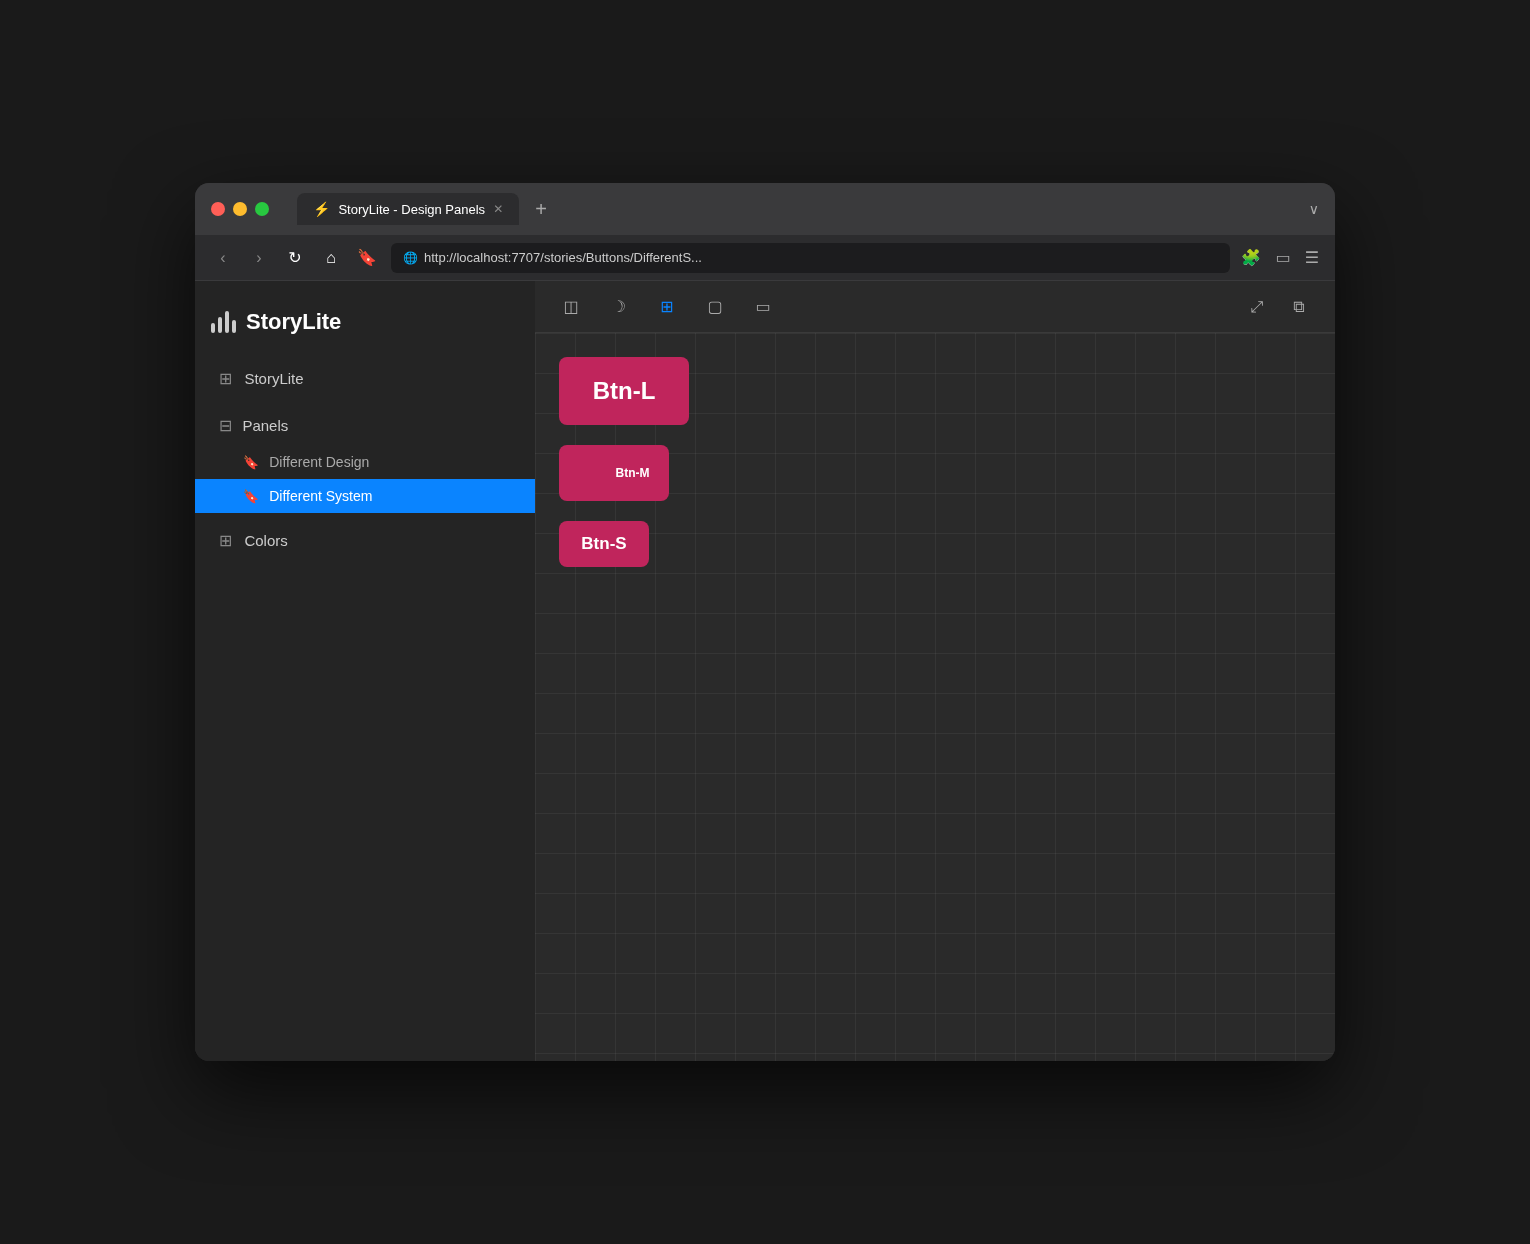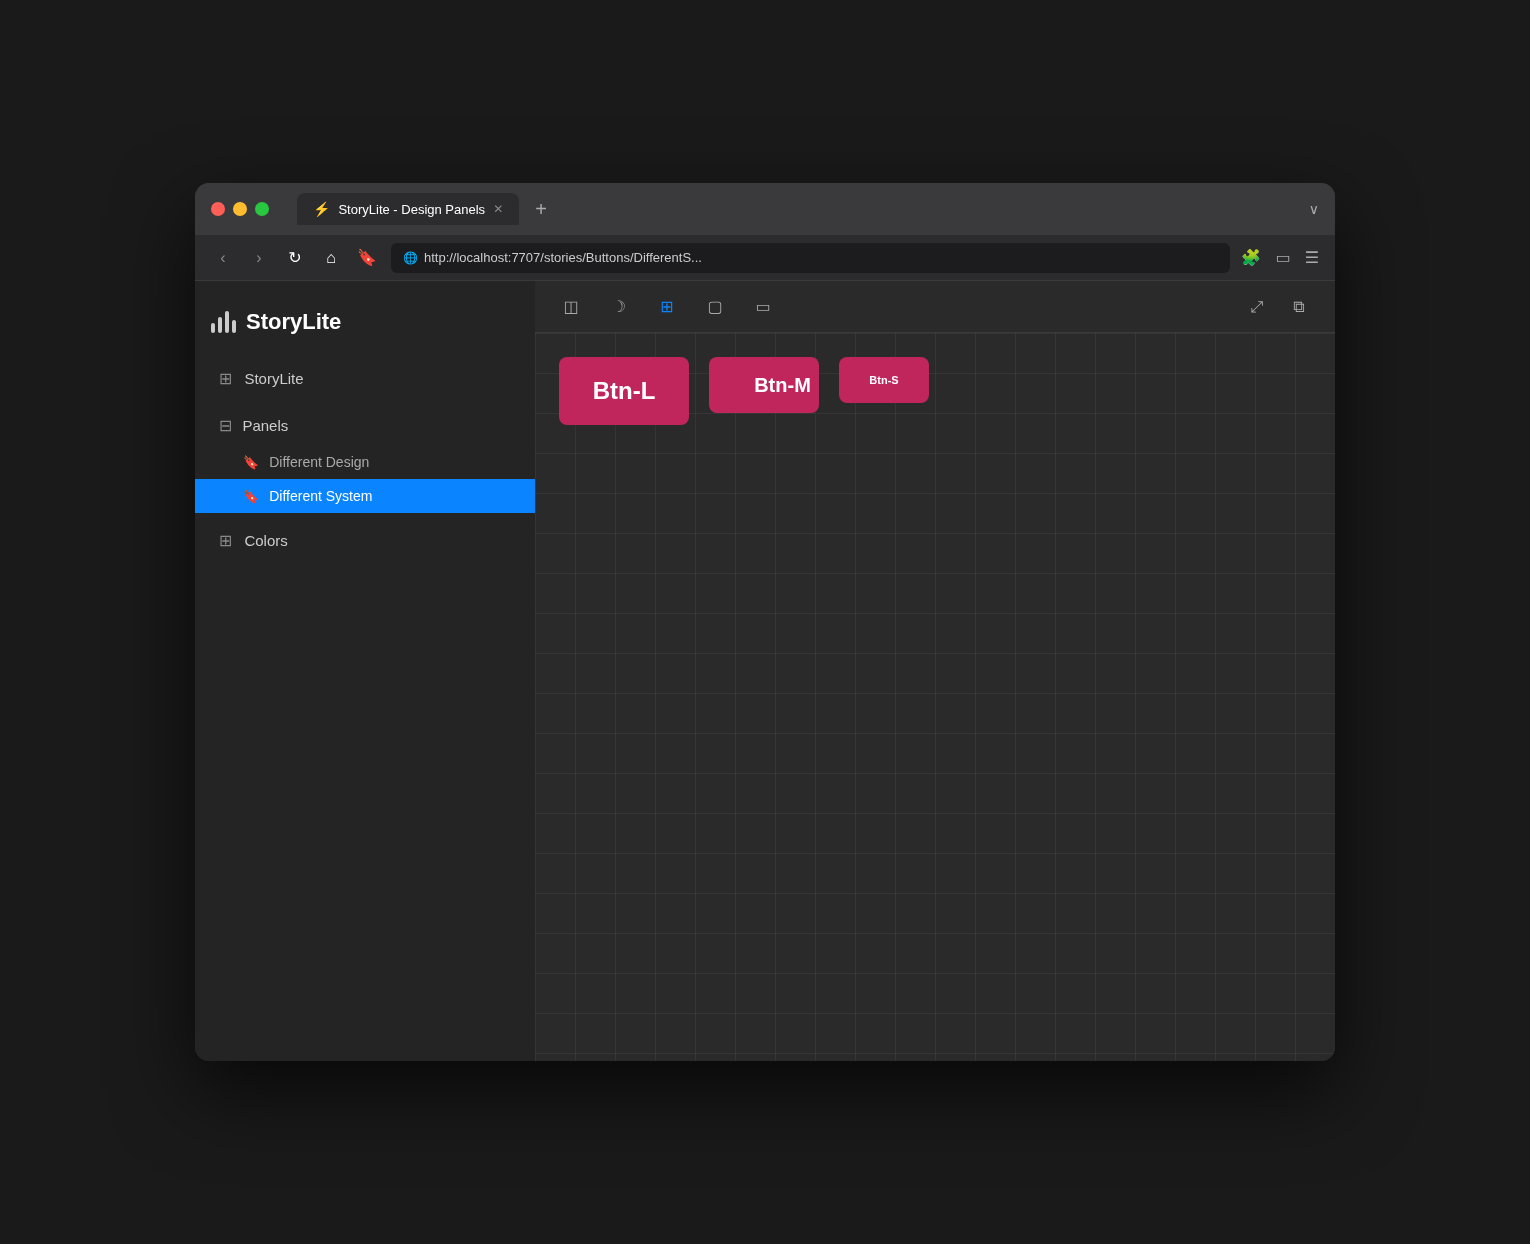--- a/index.html
+++ b/index.html
@@ -248,21 +248,21 @@
       background-image:
         linear-gradient(rgba(255,255,255,0.05) 1px, transparent 1px),
         linear-gradient(90deg, rgba(255,255,255,0.05) 1px, transparent 1px);
       background-size: 40px 40px;
     }
     .canvas-content {
       position: absolute;
       top: 24px;
       left: 24px;
       display: flex;
-      flex-direction: row;
+      flex-direction: column;
       gap: 20px;
     }
 
     .demo-btn {
       display: inline-flex;
       align-items: center;
       justify-content: center;
       background: #c0255c;
       color: #fff;
       border: none;
@@ -272,27 +272,27 @@
       cursor: pointer;
     }
     .btn-large {
       width: 130px;
       height: 68px;
       font-size: 24px;
     }
     .btn-medium {
       width: 110px;
       height: 56px;
-      font-size: 20px;
+      font-size: 12px;
       padding-left: 37px;
     }
     .btn-small {
       width: 90px;
       height: 46px;
-      font-size: 11px;
+      font-size: 17px;
     }
   </style>
 </head>
 <body>
 
 <div class="browser-window">
 
   <div class="title-bar">
     <div class="traffic-lights">
       <div class="traffic-light tl-red"></div>

